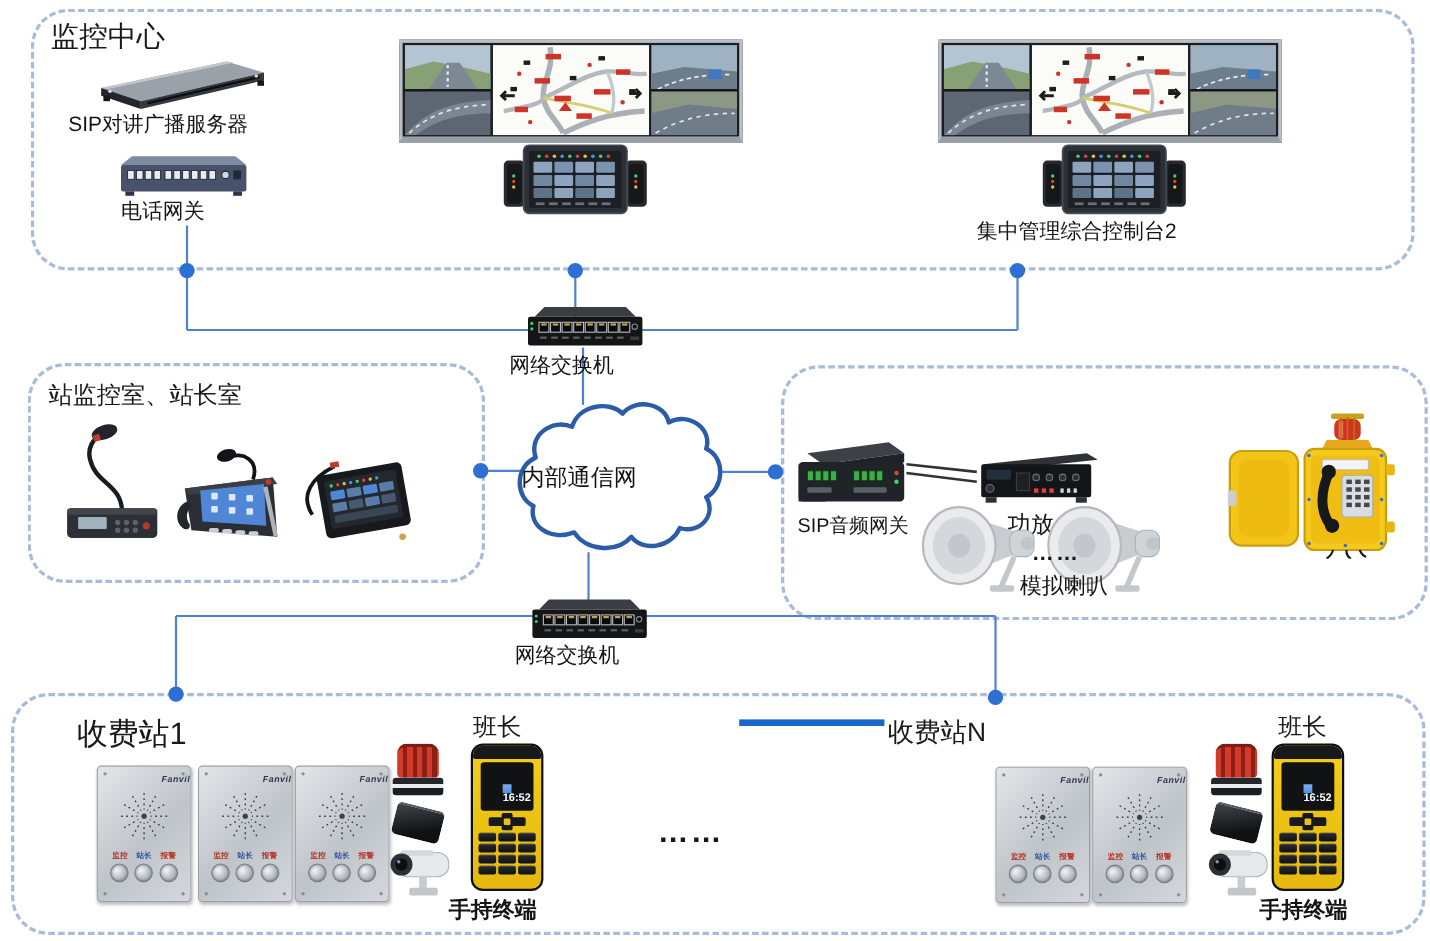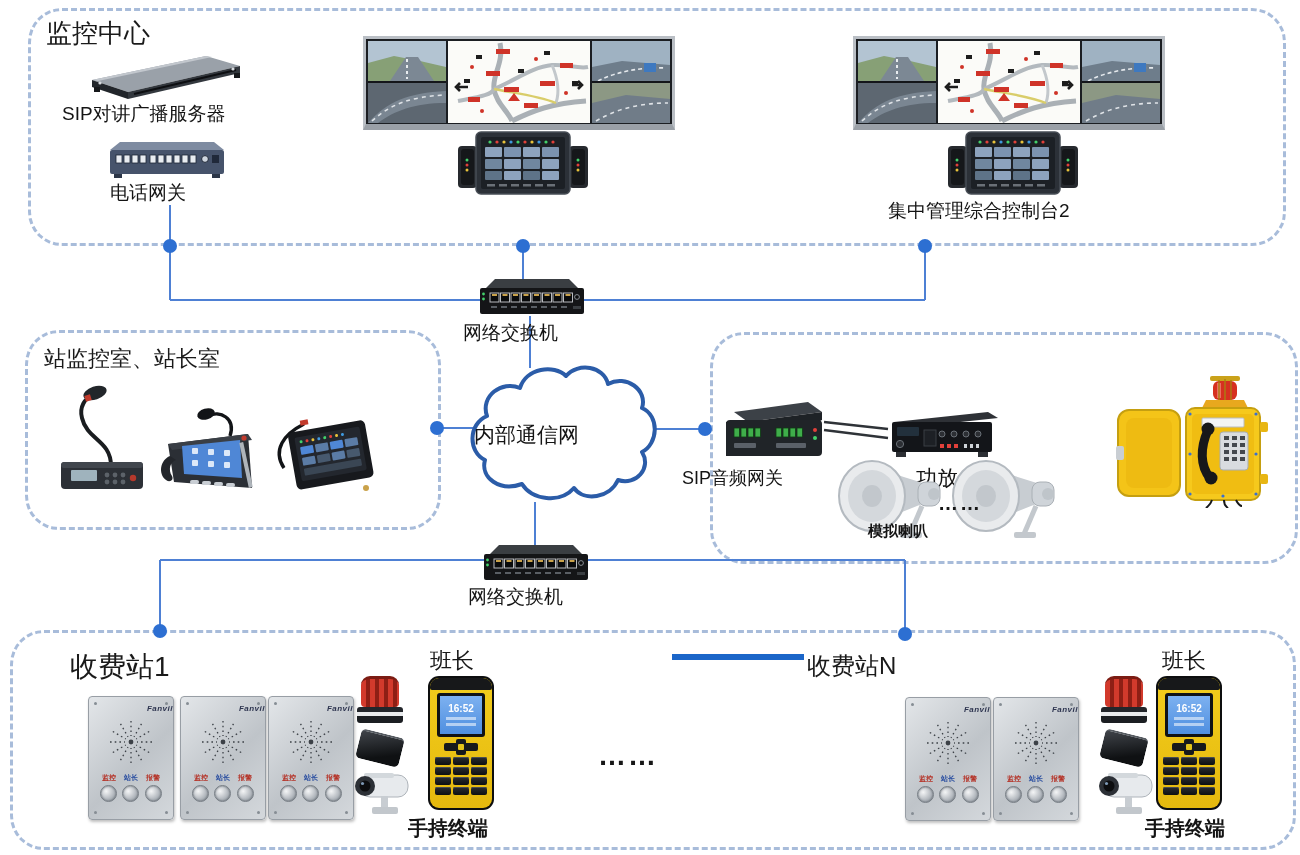--- a/index.html
+++ b/index.html
@@ -40,21 +40,21 @@
         background:linear-gradient(180deg,#23262b 0 34%,#e9ebed 34% 56%,#1b1e22 56% 100%);}
   .pager{width:44px;height:28px;border-radius:5px;margin:9px auto 0;
          background:linear-gradient(160deg,#41454b,#0f1113 70%);border-top:2px solid #565b61;
          transform:rotate(14deg);}
   .cam{display:block;margin:6px auto 0;}
   .hh{position:absolute;width:66px;height:134px;border-radius:11px;background:#0d0e0f;padding:2px;box-sizing:border-box;}
   .hh-in{position:relative;width:100%;height:100%;border-radius:9px;
          background:linear-gradient(180deg,#f3cd1c,#e5b90e);overflow:hidden;}
   .hh-top{height:12px;background:#17181a;border-radius:8px 8px 2px 2px;}
   .hh-scr{position:relative;margin:3px auto 0;width:48px;height:44px;background:#101214;border-radius:3px;
-          padding:3px;box-sizing:border-box;}
+          padding:20px;box-sizing:border-box;}
   .hh-scr .glass{width:100%;height:100%;background:linear-gradient(180deg,#7db1f0,#4f8fe0);
           text-align:center;font-size:10px;font-weight:700;color:#fff;line-height:1;padding-top:8px;box-sizing:border-box;}
   .hh-scr .glass i{display:block;height:3px;margin:3px 6px 0;background:rgba(255,255,255,.55);}
   .hh-nav{display:block;margin:2px auto 0;}
   .hh-keys{display:grid;grid-template-columns:repeat(3,16px);grid-auto-rows:8px;gap:2px;justify-content:center;margin-top:2px;}
   .hh-keys i{background:linear-gradient(180deg,#2a2d31,#0e1012);border-radius:2px;box-shadow:inset 0 1px 0 #4a4e54;}
   .bar{position:absolute;background:#1b66c9;}
   .dots-big{position:absolute;font-weight:700;letter-spacing:2px;color:#161616;}
 </style>
 </head>
@@ -529,21 +529,21 @@
       <rect x="70" y="32" width="5.5" height="9"></rect>
         <rect x="77" y="32" width="5.5" height="9"></rect>
     </g>
     <g fill="#5a6068">
       <rect x="14" y="47" width="22" height="5" rx="1"></rect>
         <rect x="56" y="47" width="30" height="5" rx="1"></rect>
     </g>
     <circle cx="95" cy="34" r="2" fill="#e2403a"></circle>
       <circle cx="95" cy="42" r="2" fill="#43d26b"></circle>
   </svg>
-  <div class="lbl" style="left:682px;top:468px;width:134px;font-size:18px;z-index:2">SIP音频网关</div>
+  <div class="lbl" style="left:725px;top:468px;width:134px;font-size:18px;z-index:2">SIP音频网关</div>
 
   <svg class="abs" style="left:884px;top:406px;z-index:2" width="118" height="62" viewBox="0 0 118 62">
     <polygon points="10,16 104,6 114,12 20,22" fill="#2e3136"></polygon>
     <rect x="8" y="16" width="100" height="30" rx="2" fill="#131519"></rect>
     <rect x="13" y="21" width="22" height="9" rx="1" fill="#22303c"></rect>
     <circle cx="16" cy="38" r="3.6" fill="#2c2f34" stroke="#6a7077"></circle>
     <g fill="#2c2f34" stroke="#6a7077">
       <circle cx="58" cy="28" r="3"></circle>
         <circle cx="70" cy="28" r="3"></circle>
         <circle cx="82" cy="28" r="3"></circle>
@@ -579,21 +579,21 @@
     <polygon points="54,22 92,34 88,54 58,66" fill="#c8cdd2"></polygon>
     <ellipse cx="38" cy="46" rx="33" ry="35" fill="#e9ebed" stroke="#b4bac0" stroke-width="2"></ellipse>
     <ellipse cx="38" cy="46" rx="24" ry="26" fill="#d4d8dc"></ellipse>
     <ellipse cx="38" cy="46" rx="10" ry="11" fill="#c2c7cc"></ellipse>
     <rect x="84" y="32" width="22" height="24" rx="8" fill="#cfd4d9" stroke="#aab0b6"></rect>
     <circle cx="100" cy="44" r="6" fill="#bfc5ca"></circle>
     <path d="M88,56 L76,84" stroke="#c3c8cd" stroke-width="5"></path>
     <rect x="66" y="82" width="22" height="6" rx="2" fill="#c3c8cd"></rect>
   </svg>
   <div class="dots-big" style="left:915px;top:492px;width:90px;text-align:center;font-size:20px;z-index:3">……</div>
-  <div class="lbl" style="left:868px;top:522px;width:114px;font-size:15px;font-weight:700;z-index:3">模拟喇叭</div>
+  <div class="lbl" style="left:927px;top:522px;width:114px;font-size:20px;font-weight:400;z-index:3">模拟喇叭</div>
 
   <svg class="abs" style="left:1116px;top:374px;z-index:2" width="154" height="134" viewBox="0 0 154 134">
     <g>
       <rect x="94" y="2" width="30" height="5" rx="2" fill="#caa21a"></rect>
       <rect x="97" y="7" width="24" height="19" rx="6" fill="#d63020"></rect>
       <rect x="101" y="9" width="4" height="15" fill="#f08072" opacity="0.8"></rect>
       <line x1="103" y1="6" x2="103" y2="26" stroke="#a87f12" stroke-width="1.4"></line>
       <line x1="109" y1="5" x2="109" y2="26" stroke="#a87f12" stroke-width="1.4"></line>
       <line x1="115" y1="6" x2="115" y2="26" stroke="#a87f12" stroke-width="1.4"></line>
       <polygon points="90,26 128,26 132,34 86,34" fill="#e8a81e"></polygon>

